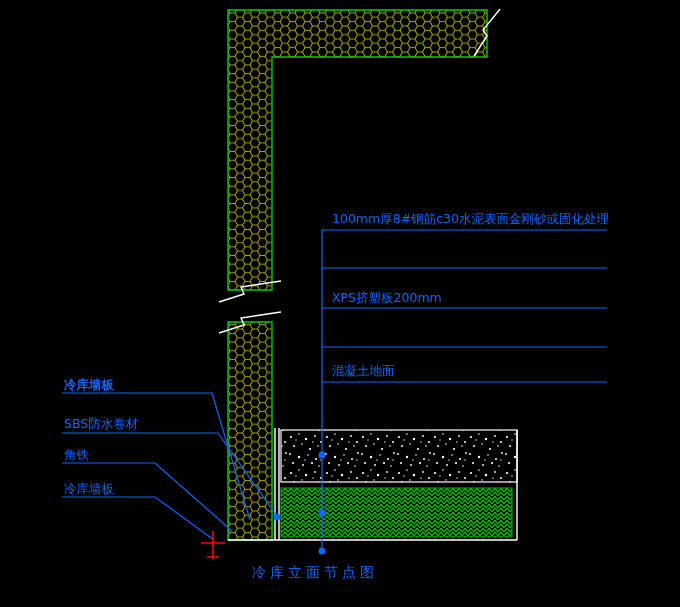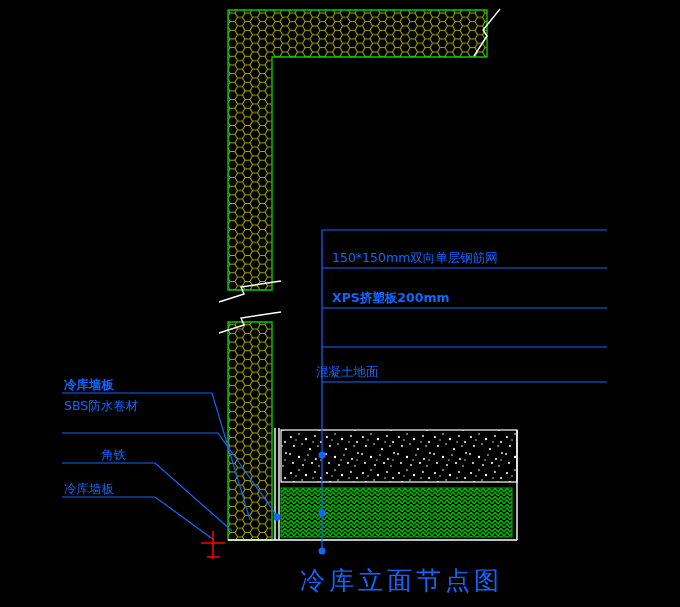--- a/index.html
+++ b/index.html
@@ -28,21 +28,21 @@
   .slab{fill:url(#speckpat);stroke:var(--c-white,#fff);stroke-width:1.2;}
   .xps{fill:url(#herringpat);stroke:var(--c-xps-hatch-green,#00b400);stroke-width:1;}
   .lbl{
     position:absolute;white-space:nowrap;
     color:var(--c-annotation-blue,#16f);
     font-size:12.5px;line-height:15px;
   }
   .title{
     position:absolute;left:252px;top:564px;white-space:nowrap;
     color:var(--c-annotation-blue,#16f);
-    font-size:25px;letter-spacing:4px;margin-left:48px;
+    font-size:14px;letter-spacing:4px;
   }
 </style>
 </head>
 <body>
 
 <div class="canvas">
 
   <svg class="draw" width="680" height="607" viewBox="0 0 680 607">
     <defs>
       <pattern id="hexpat" patternUnits="userSpaceOnUse" width="15" height="8.66">
@@ -137,24 +137,24 @@
       <path class="blue-line" d="M62,463 H155 L232,531"></path>
       <path class="blue-line" d="M62,497 H155 L214,540"></path>
       <circle class="blue-dot" cx="277" cy="517" r="3.5"></circle>
     </g>
 
     <g>
       <path class="red-line" d="M213,531 V559 M201,543 H225 M207,557 H219"></path>
     </g>
   </svg>
 
-  <div class="lbl" style="left:332px;top:250px;">150*150mm双向单层钢筋网</div>
-  <div class="lbl" style="left:332px;top:290px;font-weight:bold;">XPS挤塑板200mm</div>
-  <div class="lbl" style="left:316px;top:364px;">混凝土地面</div>
+  <div class="lbl" style="left:332px;top:211px;">100mm厚8#钢筋c30水泥表面金刚砂或固化处理</div>
+  <div class="lbl" style="left:332px;top:290px;">XPS挤塑板200mm</div>
+  <div class="lbl" style="left:332px;top:364px;font-family:Liberation Serif, serif;">混凝土地面</div>
 
   <div class="lbl" style="left:64px;top:377px;font-weight:bold;">冷库墙板</div>
-  <div class="lbl" style="left:64px;top:398px;">SBS防水卷材</div>
-  <div class="lbl" style="left:64px;top:447px;margin-left:37px;">角铁</div>
+  <div class="lbl" style="left:64px;top:416px;">SBS防水卷材</div>
+  <div class="lbl" style="left:64px;top:447px;">角铁</div>
   <div class="lbl" style="left:64px;top:481px;">冷库墙板</div>
 
   <div class="title">冷库立面节点图</div>
 
 </div>
 
 </body></html>

